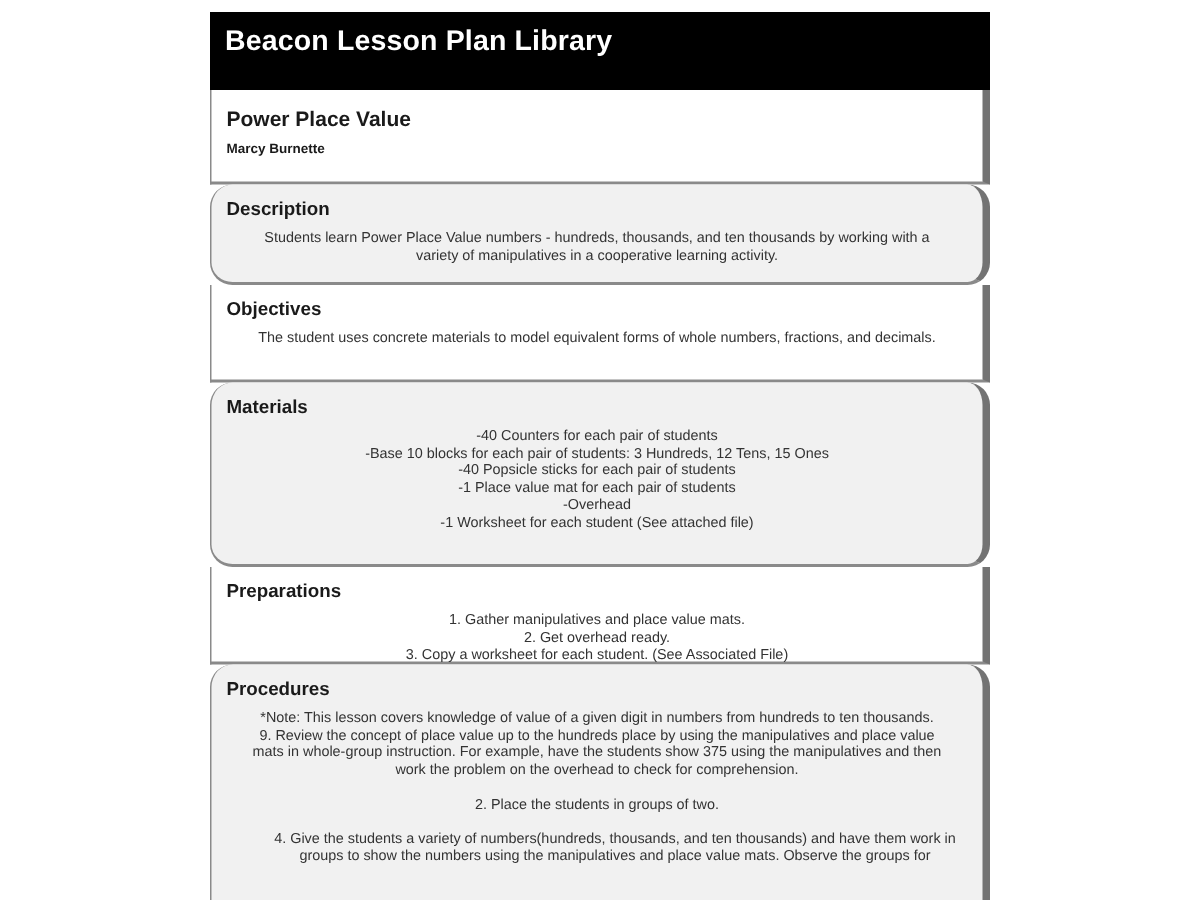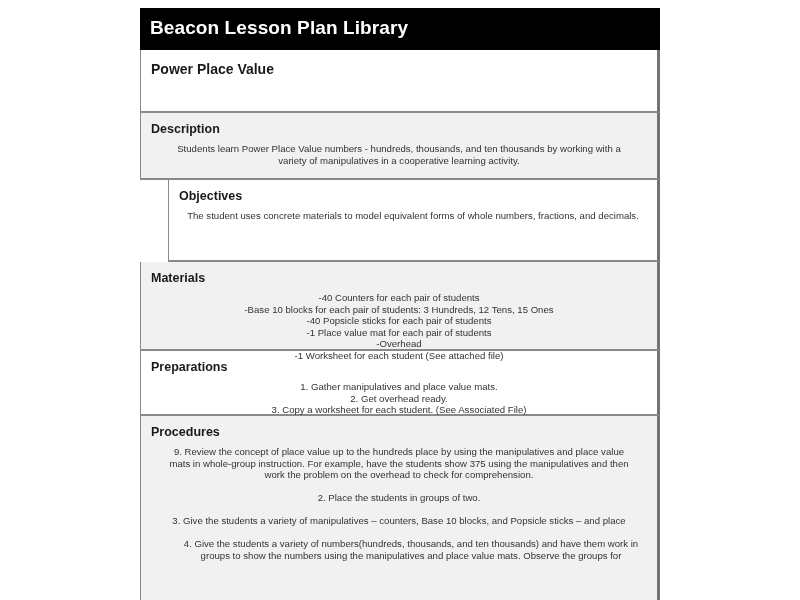--- a/index.html
+++ b/index.html
@@ -14,36 +14,36 @@
     }
     .page {
       position: absolute;
       left: 140px;
       top: 8px;
       width: 520px;
     }
     .banner {
       background: #000000;
       color: #ffffff;
-      height: 42px;
+      height: 52px;
       box-sizing: border-box;
       padding: 9px 10px 0 10px;
       font-size: 19px;
       font-weight: bold;
       letter-spacing: 0.1px;
     }
     .section {
       border-left: 1px solid #8a8a8a;
-      border-right: 3px solid #737373;
+      border-right: 5px solid #737373;
       border-bottom: 2px solid #8a8a8a;
       box-sizing: border-box;
       padding: 0 10px;
     }
     .section.white { background: #ffffff; }
-    .section.gray { background: #f1f1f1; }
+    .section.gray { background: #f1f1f1; border-radius: 15px; }
     .title-block {
       height: 63px;
       padding-top: 11px;
     }
     .lesson-title {
       font-size: 14px;
       font-weight: bold;
       color: #1a1a1a;
       margin: 0;
     }
@@ -63,36 +63,37 @@
     .sec-body {
       font-size: 9.6px;
       line-height: 11.5px;
       color: #333333;
       margin-top: 7px;
     }
     .line { display: block; white-space: nowrap; text-align: center; }
     .para { margin: 0 0 11.5px 0; }
     .para:last-child { margin-bottom: 0; margin-left: 24px; }
     #sec-description { height: 67px; }
-    #sec-objectives { height: 82px; margin-left: 28px; }
-    #sec-materials { height: 89px; }
+    #sec-objectives { height: 65px; }
+    #sec-materials { height: 123px; }
     #sec-preparations { height: 65px; }
     #sec-procedures { height: 200px; border-bottom: none; }
   </style>
 </head>
 <body>
 
 <div class="page">
 
   <div class="banner">
     <span>Beacon Lesson Plan Library</span>
   </div>
 
   <div class="section white title-block">
     <div class="lesson-title">Power Place Value</div>
+    <div class="author">Marcy Burnette</div>
   </div>
 
   <div class="section gray" id="sec-description">
     <div class="sec-heading">Description</div>
     <div class="sec-body">
       <span class="line">Students learn Power Place Value numbers - hundreds, thousands, and ten thousands by working with a</span>
       <span class="line">variety of manipulatives in a cooperative learning activity.</span>
     </div>
   </div>
 
@@ -121,29 +122,29 @@
       <span class="line">1. Gather manipulatives and place value mats.</span>
       <span class="line">2. Get overhead ready.</span>
       <span class="line">3. Copy a worksheet for each student. (See Associated File)</span>
     </div>
   </div>
 
   <div class="section gray" id="sec-procedures">
     <div class="sec-heading">Procedures</div>
     <div class="sec-body">
       <div class="para">
+        <span class="line">*Note: This lesson covers knowledge of value of a given digit in numbers from hundreds to ten thousands.</span>
         <span class="line">9. Review the concept of place value up to the hundreds place by using the manipulatives and place value</span>
         <span class="line">mats in whole-group instruction. For example, have the students show 375 using the manipulatives and then</span>
         <span class="line">work the problem on the overhead to check for comprehension.</span>
       </div>
       <div class="para">
         <span class="line">2. Place the students in groups of two.</span>
       </div>
       <div class="para">
-        <span class="line">3. Give the students a variety of manipulatives – counters, Base 10 blocks, and Popsicle sticks – and place</span>
       </div>
       <div class="para">
         <span class="line">4. Give the students a variety of numbers(hundreds, thousands, and ten thousands) and have them work in</span>
         <span class="line">groups to show the numbers using the manipulatives and place value mats. Observe the groups for</span>
       </div>
     </div>
   </div>
 
 </div>
 

